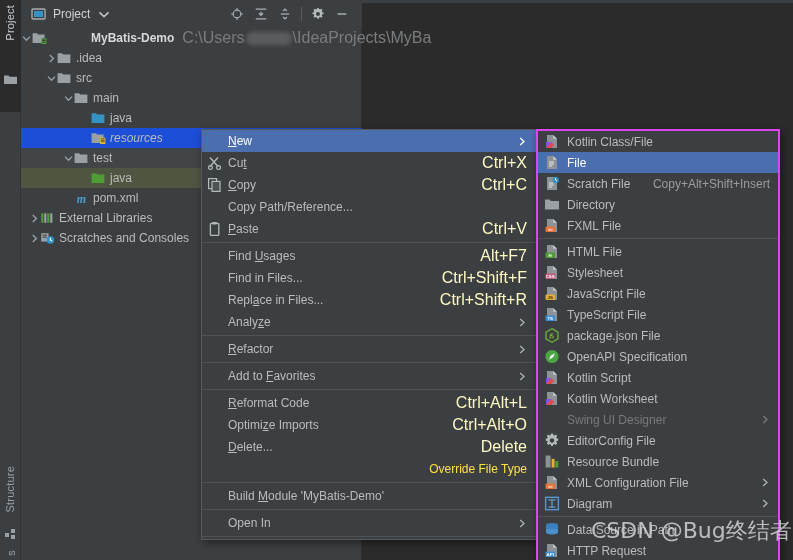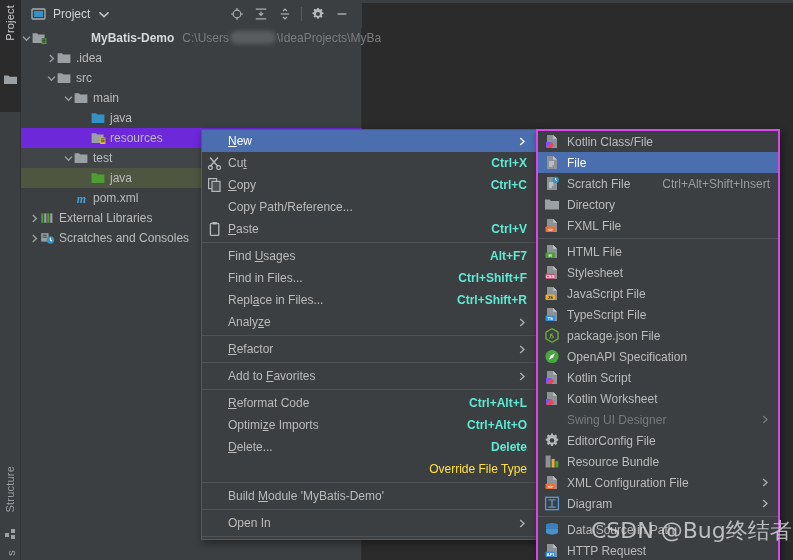--- a/index.html
+++ b/index.html
@@ -66,28 +66,28 @@
   }
   .ph-tools .tool { width: 24px; height: 26px; display:flex; align-items:center; justify-content:center; }
   .ph-divider { width: 1px; height: 14px; background: #5b5e60; margin: 0 4px; }
 
   
   .tree { position: absolute; left: 0; top: 28px; width: 341px; }
   .row {
     position: relative; height: 20px; display: flex; align-items: center;
     white-space: nowrap; font-size: 12px; color: #bbbbbb;
   }
-  .row.sel-focus { background: #6d28d9; }
+  .row.sel-focus { background: #1d4ed8; font-style: italic; }
   .row.sel-green { background: #4e5641; }
   .row.alt { background: #414547; }
   .arrow { width: 11px; height: 11px; flex: 0 0 11px; }
   .tnode-icon { width: 15px; height: 14px; flex: 0 0 15px; margin-right: 4px; }
   .tlabel { color: #bbbbbb; }
   .tlabel.bold { font-weight: bold; color: #d6d9db; margin-left: 40px; }
-  .tpath { color: #7a7d7f; margin-left: 8px; font-size: 12px; }
+  .tpath { color: #7a7d7f; margin-left: 8px; font-size: 16px; }
   .redact {
     display:inline-block; width: 46px; height: 13px; vertical-align: -2px;
     background: #5c5f61; border-radius: 7px; margin: 0 1px;
     filter: blur(2.2px); opacity: .95;
   }
 
   
   .editor-bg {
     position: absolute; left: 362px; top: 0; width: 431px; height: 560px;
     background: #2b2b2b;
@@ -110,21 +110,21 @@
     padding-left: 26px; padding-right: 10px;
     font-size: 12px; color: #bbbbbb; white-space: nowrap;
   }
   .mi.hl { background: #4b6eaf; color: #ffffff; }
   .mi.disabled { color: #fde047; justify-content: flex-end; }
   .mi .mi-icon {
     position: absolute; left: 5px; top: 50%; transform: translateY(-50%);
     width: 16px; height: 16px;
   }
   .mi .mi-label { flex: 0 0 auto; }
-  .mi .mi-accel { margin-left: auto; color: #5eead4; font-size: 12px; padding-left: 20px; font-weight: bold; }
+  .mi .mi-accel { margin-left: auto; color: #fef9c3; font-size: 16px; padding-left: 20px; }
   .mi .mi-sub {
     margin-left: auto; padding-left: 18px; display: flex; align-items: center;
   }
   .sep { height: 1px; background: #4f5355; margin: 2px 0; }
   .u { text-decoration: underline; }
 
   
   .submenu {
     position: absolute; left: 536px; top: 129px; width: 244px;
     background: #3c3f41;
@@ -477,21 +477,21 @@
       </div>
       <div class="smi">
         <span class="smi-icon"><svg viewBox="0 0 16 16" width="16" height="16">
             <path d="M3 1.5h6.2L13 5.3V14.5H3z" fill="#8d9296"></path>
             <path d="M9.2 1.5 13 5.3H9.2z" fill="#c3c7ca"></path>
             <path d="M5 7.5h4.5M5 9.5h4.5M5 11.5h3" stroke="#e8eaec" stroke-width="1"></path>
             <circle cx="11.6" cy="4.4" r="3.2" fill="#3592c4"></circle>
             <path d="M11.6 2.6v1.9l1.3.9" stroke="#fff" stroke-width="1" fill="none"></path>
           </svg></span>
         <span class="smi-label">Scratch File</span>
-        <span class="smi-accel">Ctrl+Alt+Shift+Insert</span>
+        <span class="smi-accel">Copy+Alt+Shift+Insert</span>
       </div>
       <div class="smi">
         <span class="smi-icon"><svg viewBox="0 0 16 16" width="16" height="16">
             <path d="M1 3h4.6l1.3 1.5H15V13H1z" fill="#9aa0a4"></path>
           </svg></span>
         <span class="smi-label">Directory</span>
       </div>
       <div class="smi">
         <span class="smi-icon"><svg viewBox="0 0 16 16" width="16" height="16">
             <path d="M3 1.5h6.2L13 5.3V14.5H3z" fill="#8d9296"></path>

